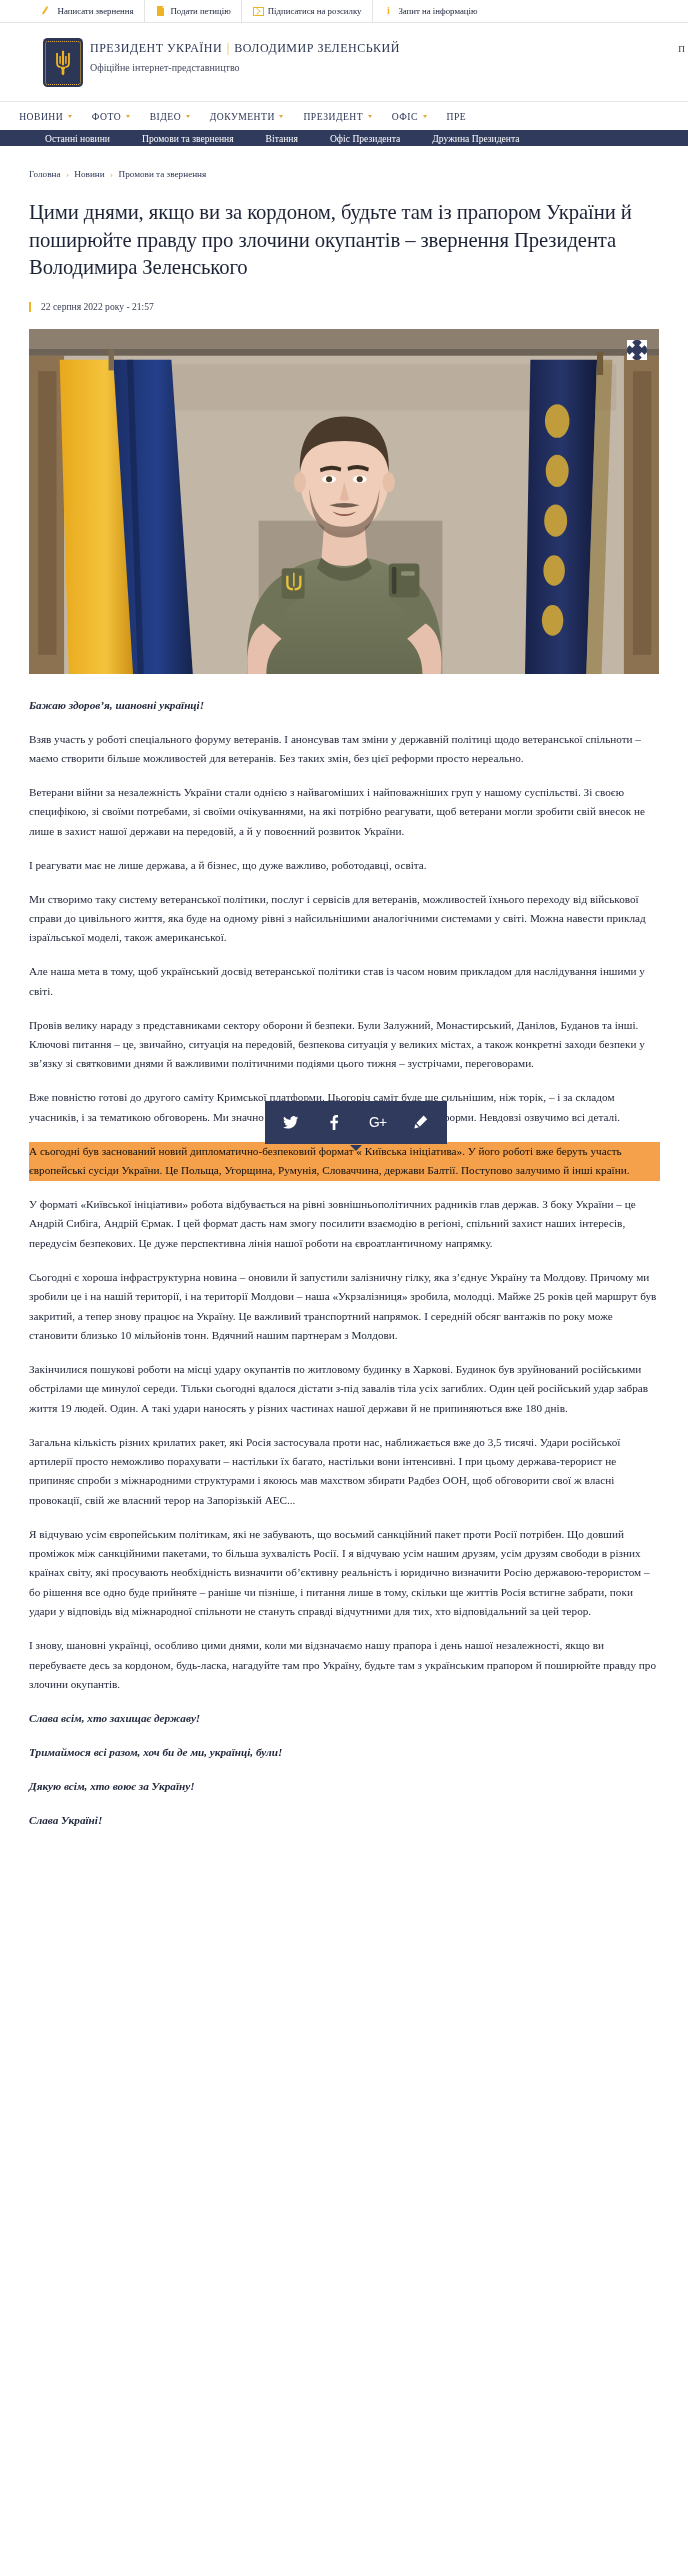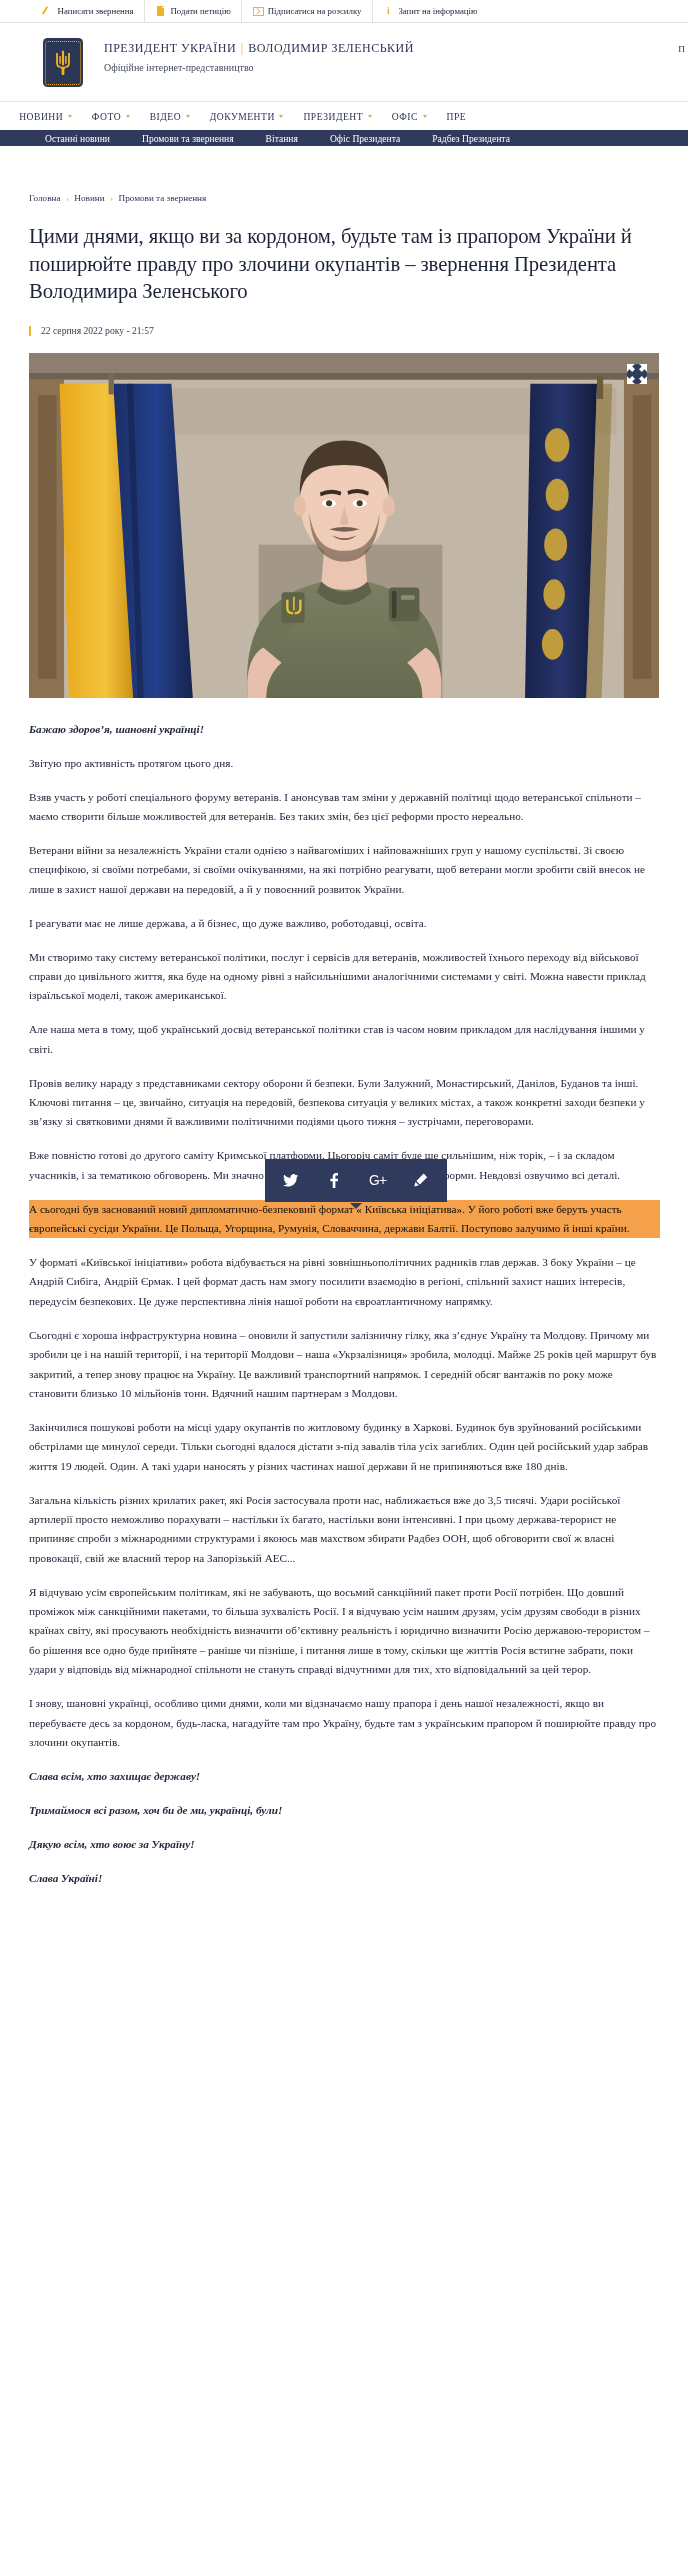--- a/index.html
+++ b/index.html
@@ -80,21 +80,21 @@
     transform-origin: center;
   }
   
   .ico-info { color: #f0b323; font-weight: bold; font-size: 10px; text-align: center; line-height: 10.7px; font-family: "Liberation Serif", serif; }
 
   
   .brand-header {
     padding: 15.3px 43px 13.8px 43px;
     display: flex;
     align-items: flex-start;
-    gap: 21px;
+    gap: 7px;
     position: relative;
   }
   .emblem {
     width: 40px; height: 49px;
     background: #2c3655;
     border-radius: 4.6px;
     position: relative;
     flex: 0 0 40px;
     overflow: hidden;
   }
@@ -173,21 +173,21 @@
   }
   .sub-nav-item {
     color: #ffffff;
     font-size: 9.6px;
     padding: 0 16px;
     cursor: pointer;
     text-decoration: none;
   }
 
   
-  .content { padding: 23px 29px 0 29px; margin-top: 24px; }
+  .content { padding: 23px 29px 0 29px; }
 
   .breadcrumb {
     font-size: 9.2px;
     color: #2c3655;
     margin-bottom: 20px;
   }
   .breadcrumb a { color: #2c3655; text-decoration: none; cursor: pointer; }
   .breadcrumb .crumb-sep { color: #e0a93c; padding: 0 5.4px; }
 
   h1.article-title {
@@ -354,21 +354,21 @@
   <a class="main-nav-item">
       <span>ПРЕ</span>
     </a>
 </nav>
 
 <nav class="sub-nav">
   <a class="sub-nav-item">Останні новини</a>
   <a class="sub-nav-item">Промови та звернення</a>
   <a class="sub-nav-item">Вітання</a>
   <a class="sub-nav-item">Офіс Президента</a>
-  <a class="sub-nav-item">Радбез Президента</a>
+  <a class="sub-nav-item">Дружина Президента</a>
 </nav>
 
 <main class="content">
 
   <div class="breadcrumb">
     <a>Головна</a><span class="crumb-sep">›</span><a>Новини</a><span class="crumb-sep">›</span><a>Промови та звернення</a>
   </div>
 
   <h1 class="article-title">Цими днями, якщо ви за кордоном, будьте там із прапором України й поширюйте правду про злочини окупантів – звернення Президента Володимира Зеленського</h1>
 
@@ -483,21 +483,20 @@
         <path d="M13 0 H8 L9.6 1.6 L7.8 3.4 L9.6 5.2 L11.4 3.4 L13 5 Z" fill="#ffffff"></path>
         <path d="M0 13 H5 L3.4 11.4 L5.2 9.6 L3.4 7.8 L1.6 9.6 L0 8 Z" fill="#ffffff"></path>
         <path d="M13 13 H8 L9.6 11.4 L7.8 9.6 L9.6 7.8 L11.4 9.6 L13 8 Z" fill="#ffffff"></path>
       </svg>
     </div>
   </div>
 
   <div class="article-body">
 
     <p class="lead">Бажаю здоров’я, шановні українці!</p>
-    <p>Звітую про активність протягом цього дня.</p>
     <p>Взяв участь у роботі спеціального форуму ветеранів. І анонсував там зміни у державній політиці щодо ветеранської спільноти – маємо створити більше можливостей для ветеранів. Без таких змін, без цієї реформи просто нереально.</p>
     <p>Ветерани війни за незалежність України стали однією з найвагоміших і найповажніших груп у нашому суспільстві. Зі своєю специфікою, зі своїми потребами, зі своїми очікуваннями, на які потрібно реагувати, щоб ветерани могли зробити свій внесок не лише в захист нашої держави на передовій, а й у повоєнний розвиток України.</p>
     <p>І реагувати має не лише держава, а й бізнес, що дуже важливо, роботодавці, освіта.</p>
     <p>Ми створимо таку систему ветеранської політики, послуг і сервісів для ветеранів, можливостей їхнього переходу від військової справи до цивільного життя, яка буде на одному рівні з найсильнішими аналогічними системами у світі. Можна навести приклад ізраїльської моделі, також американської.</p>
     <p>Але наша мета в тому, щоб український досвід ветеранської політики став із часом новим прикладом для наслідування іншими у світі.</p>
     <p>Провів велику нараду з представниками сектору оборони й безпеки. Були Залужний, Монастирський, Данілов, Буданов та інші. Ключові питання – це, звичайно, ситуація на передовій, безпекова ситуація у великих містах, а також конкретні заходи безпеки у зв’язку зі святковими днями й важливими політичними подіями цього тижня – зустрічами, переговорами.</p>
 
     <div class="wrap-rel">
       <p>Вже повністю готові до другого саміту Кримської платформи. Цьогоріч саміт буде ще сильнішим, ніж торік, – і за складом учасників, і за тематикою обговорень. Ми значно розширюємо формат Кримської платформи. Невдовзі озвучимо всі деталі.</p>
       <div class="share-pop" style="left:236px; top:12.3px;">

